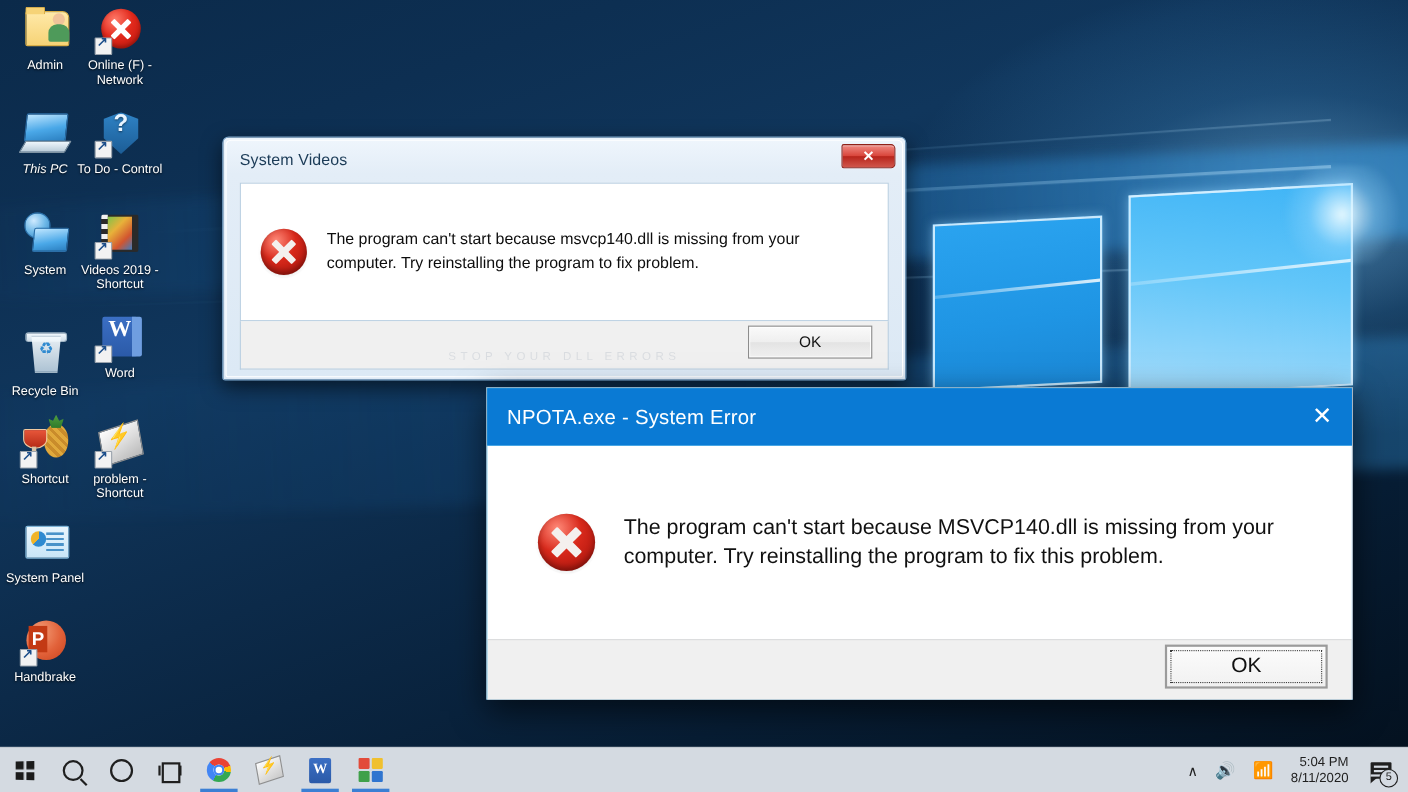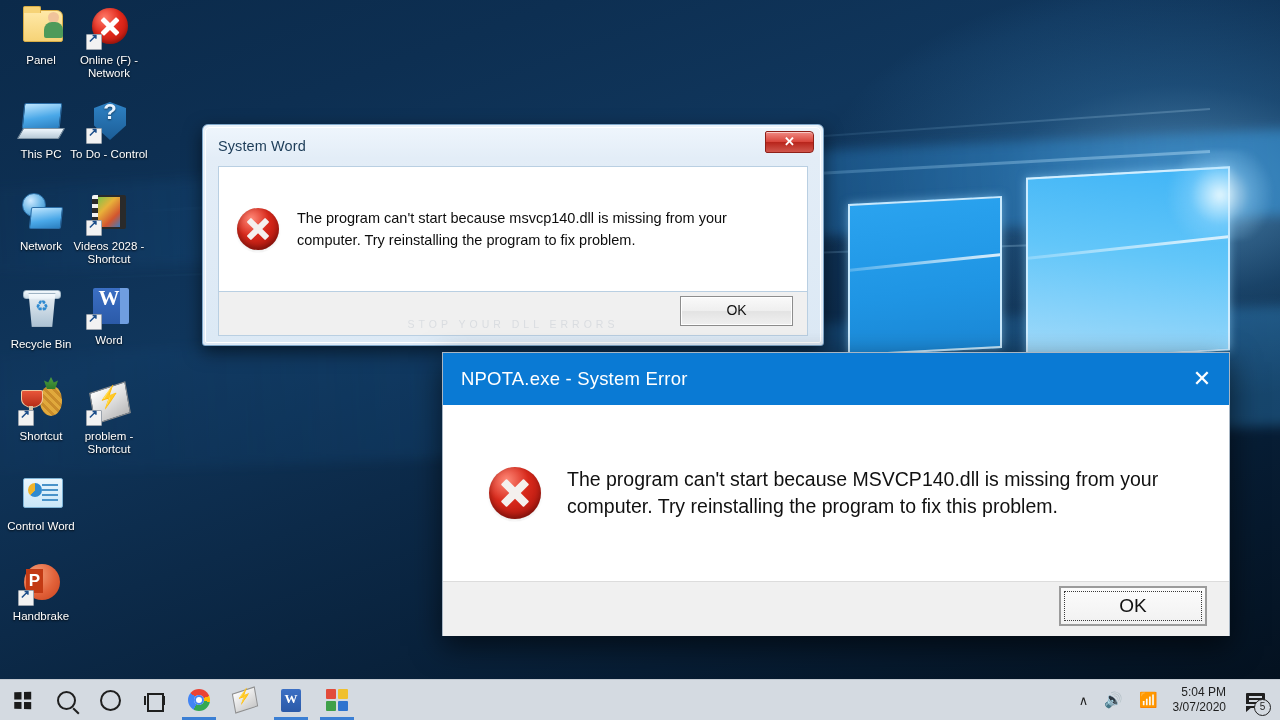--- a/index.html
+++ b/index.html
@@ -523,32 +523,32 @@
     <div class="glow"></div>
   </div>
 
   <div id="desktop-icons">
 
     <div class="dicon" style="left:2px; top:6px;">
       <div class="glyph">
         <span class="ic-folder"></span>
           <span class="ic-person"></span>
       </div>
-      <span class="dlabel">Panel</span>
+      <span class="dlabel">Admin</span>
     </div>
 
     <div class="dicon" style="left:70px; top:6px;">
       <div class="glyph">
         <span class="ic-redx"></span>
           <span class="shortcut-badge"></span>
       </div>
       <span class="dlabel">Online (F) - Network</span>
     </div>
 
-    <div class="dicon" style="left:2px; top:100px;">
+    <div class="dicon" style="left:2px; top:100px;font-style:italic;">
       <div class="glyph">
         <span class="ic-monitor"></span>
           <span class="ic-kbd"></span>
       </div>
       <span class="dlabel">This PC</span>
     </div>
 
     <div class="dicon" style="left:70px; top:100px;">
       <div class="glyph">
         <span class="ic-shield">
@@ -557,32 +557,32 @@
         <span class="shortcut-badge"></span>
       </div>
       <span class="dlabel">To Do - Control</span>
     </div>
 
     <div class="dicon" style="left:2px; top:192px;">
       <div class="glyph">
         <span class="ic-net-globe"></span>
           <span class="ic-net-mon"></span>
       </div>
-      <span class="dlabel">Network</span>
+      <span class="dlabel">System</span>
     </div>
 
     <div class="dicon" style="left:70px; top:192px;">
       <div class="glyph">
         <span class="ic-film"></span>
           <span class="shortcut-badge"></span>
       </div>
-      <span class="dlabel">Videos 2028 - Shortcut</span>
-    </div>
-
-    <div class="dicon" style="left:2px; top:290px;">
+      <span class="dlabel">Videos 2019 - Shortcut</span>
+    </div>
+
+    <div class="dicon" style="left:2px; top:302px;">
       <div class="glyph">
         <span class="ic-bin-lid"></span>
           <span class="ic-bin"></span>
       </div>
       <span class="dlabel">Recycle Bin</span>
     </div>
 
     <div class="dicon" style="left:70px; top:286px;">
       <div class="glyph">
         <span class="ic-word"></span>
@@ -609,37 +609,37 @@
       <span class="dlabel">problem - Shortcut</span>
     </div>
 
     <div class="dicon" style="left:2px; top:472px;">
       <div class="glyph">
         <span class="ic-cp">
             <span class="pie"></span>
             <span class="lines"></span>
           </span>
       </div>
-      <span class="dlabel">Control Word</span>
+      <span class="dlabel">System Panel</span>
     </div>
 
     <div class="dicon" style="left:2px; top:562px;">
       <div class="glyph">
         <span class="ic-ppt"></span>
           <span class="shortcut-badge"></span>
       </div>
       <span class="dlabel">Handbrake</span>
     </div>
 
   </div>
 
   <div id="dialog-win7">
     <div class="inner-frame">
       <div id="d1-titlebar">
-        <div id="d1-title">System Word</div>
+        <div id="d1-title">System Videos</div>
         <div id="d1-close">✕</div>
       </div>
       <div id="d1-body">
         <div class="err-icon"></div>
         <div id="d1-msg">The program can't start because msvcp140.dll is missing from your computer. Try reinstalling the program to fix problem.</div>
       </div>
       <div id="d1-footer">
         <div id="d1-ok">OK</div>
       </div>
       <div id="d1-watermark">STOP YOUR DLL ERRORS</div>
@@ -698,21 +698,21 @@
         <span class="chev">∧</span>
       </div>
       <div class="tray-btn">
         <span class="spk">🔊</span>
       </div>
       <div class="tray-btn">
         <span class="wifi">📶</span>
       </div>
       <div id="tb-clock">
         <div>5:04 PM</div>
-        <div>3/07/2020</div>
+        <div>8/11/2020</div>
       </div>
       <div id="tb-action">
         <span class="ac-glyph"></span>
         <span id="ac-badge">5</span>
       </div>
     </div>
   </div>
 
 </div>
 

